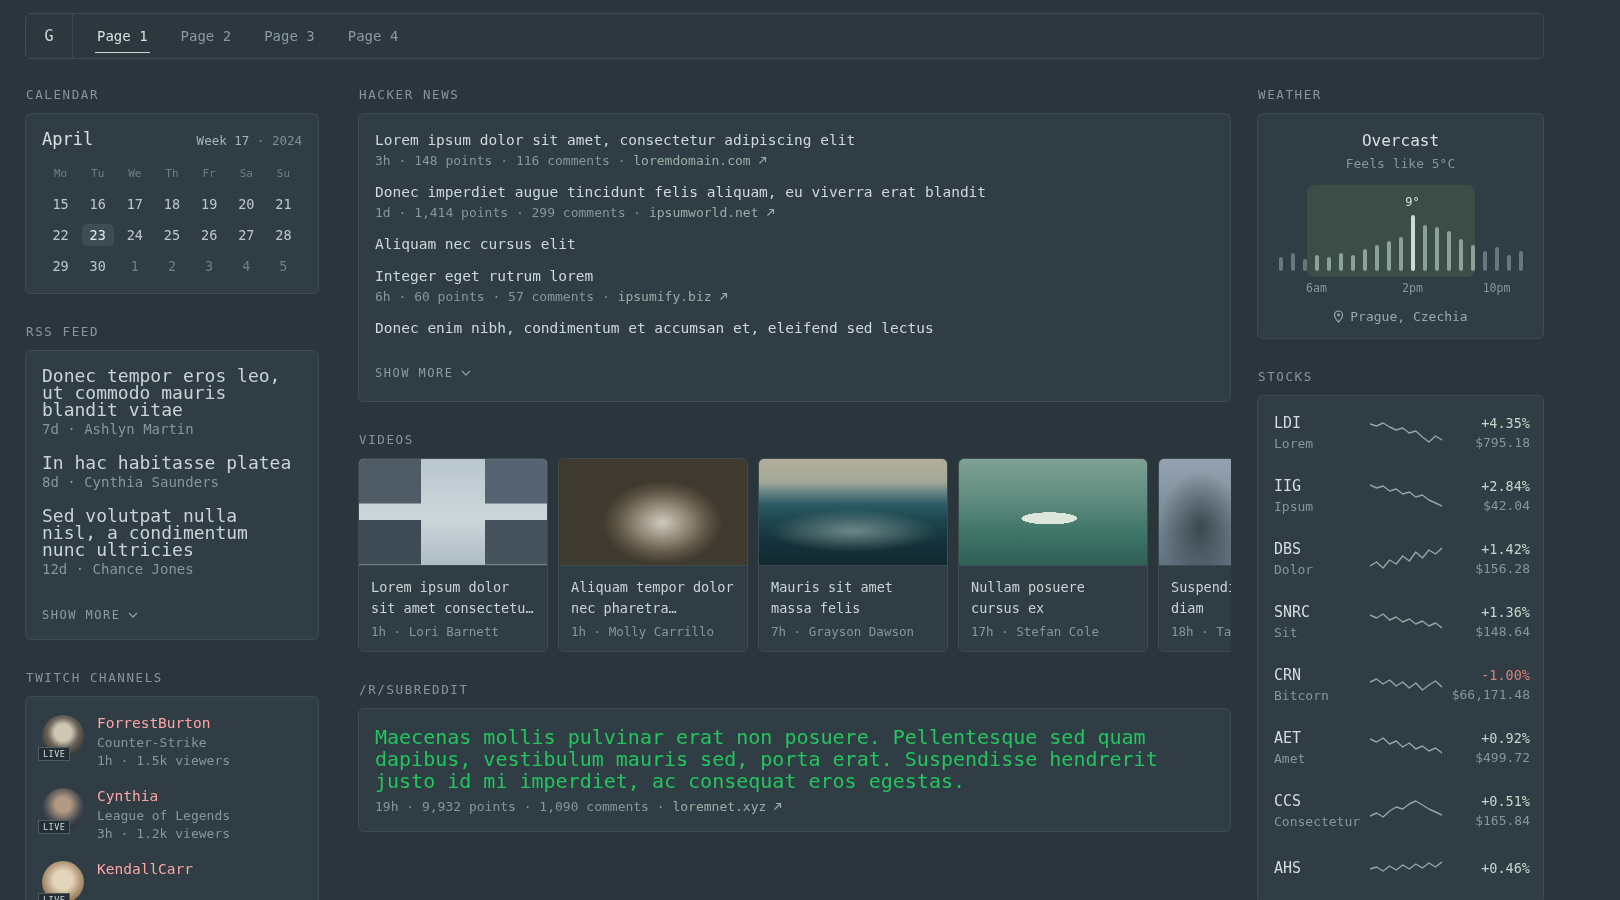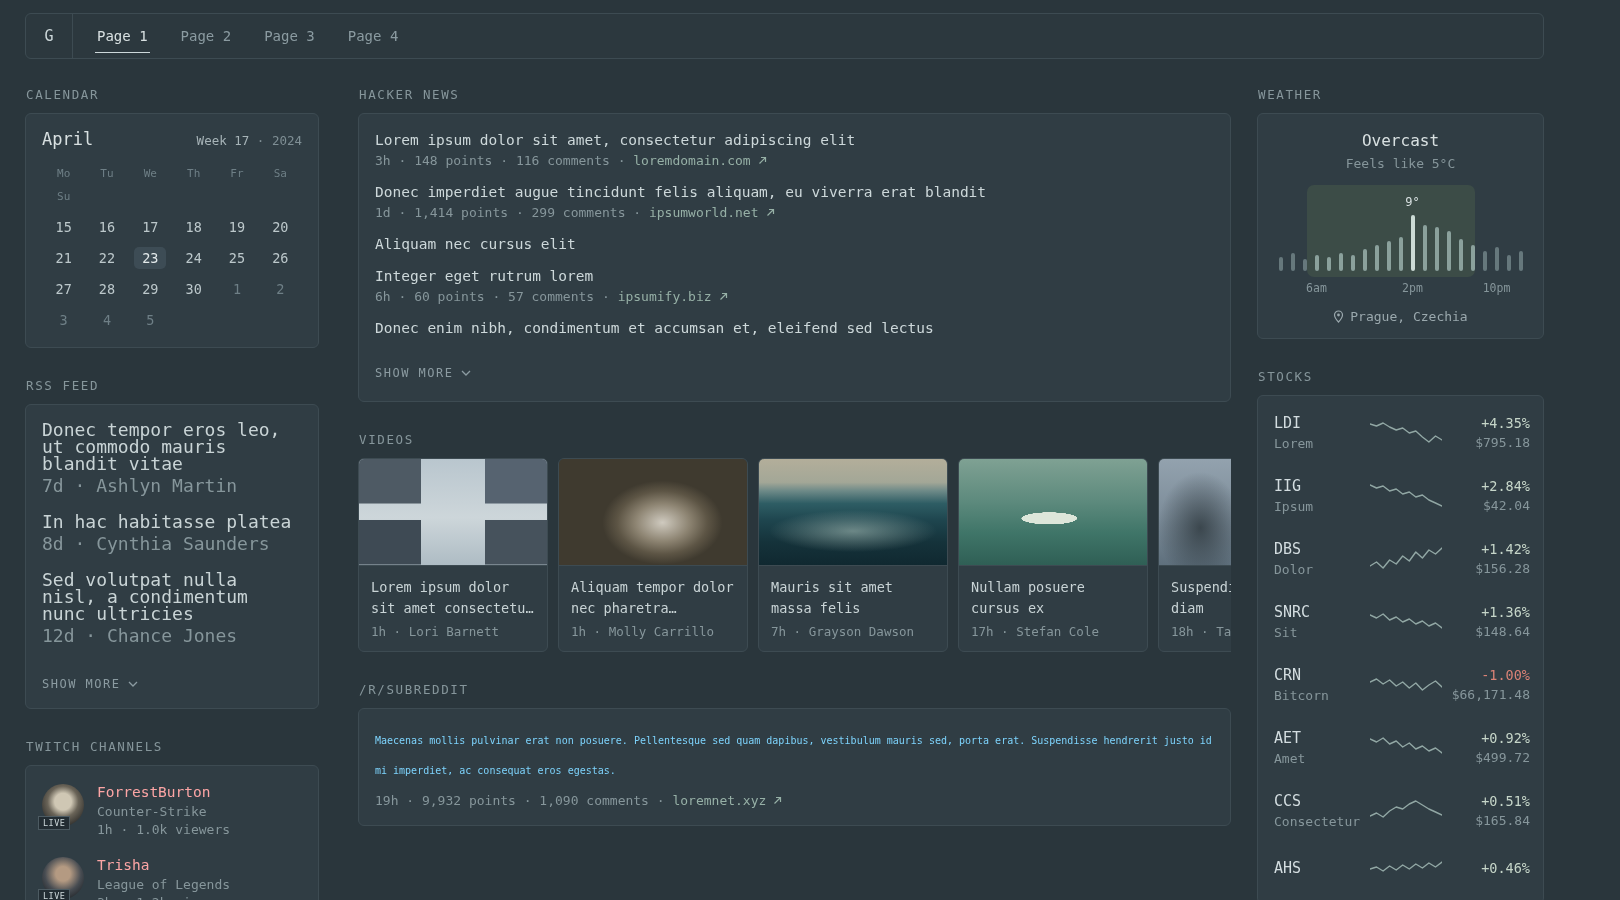--- a/index.html
+++ b/index.html
@@ -23,33 +23,33 @@
   .section{margin-bottom:30px}
   .sec-head{font-size:12.5px;letter-spacing:1.6px;color:#86969b;margin:0 0 11px 1px}
   .card{background:#303d44;border:1px solid #3d4b52;border-radius:6px}
 
   
   .cal-card{padding:15px 16px 12px}
   .cal-top{display:flex;justify-content:space-between;align-items:baseline}
   .cal-month{font-size:17px;color:#d8e0e1}
   .cal-week{font-size:12.5px;color:#a7b4b8}
   .cal-week .sub{color:#7f8f95}
-  .cal-grid{display:grid;grid-template-columns:repeat(6,1fr);margin-top:14px}
+  .cal-grid{display:grid;grid-template-columns:repeat(7,1fr);margin-top:14px}
   .cal-grid.days{margin-top:2px}
   .cal-dow{font-size:11px;color:#6e7f86;text-align:center;padding:4px 0 6px}
   .cal-day{text-align:center;font-size:13.5px;color:#bcc8cb;height:31px;display:flex;align-items:center;justify-content:center}
   .cal-day span{padding:3px 8px;border-radius:5px}
   .cal-day.dim{color:#6e7f86}
   .cal-day.cur span{background:#3d4c55;color:#e2e9ea}
 
   
   .feed-card{padding:16px}
   .feed-item{margin-bottom:17px}
   .feed-title{font-size:18px;line-height:17px;color:#c9d4d6;cursor:pointer}
-  .feed-meta{font-size:18px;color:#86969b;margin-top:3px}
+  .feed-meta{font-size:14px;color:#86969b;margin-top:3px}
   .show-more{display:inline-flex;align-items:center;gap:7px;font-size:12px;letter-spacing:1.5px;color:#8b9ba1;margin-top:14px;cursor:pointer}
 
   
   .tw-card{padding:18px 16px}
   .tw-row{display:flex;gap:13px;margin-bottom:20px;cursor:pointer}
   .tw-row:last-child{margin-bottom:0}
   .avatar{width:42px;height:42px;border-radius:50%;flex:none;position:relative}
   .live{position:absolute;left:-4px;bottom:-4px;background:#232d33;border:1px solid #4d5b62;border-radius:0;font-size:8.5px;letter-spacing:.5px;padding:1px 4px;color:#cdd8da}
   .tw-name{font-size:14.5px;color:#fca5a5}
   .tw-game{font-size:13px;color:#86969b;margin-top:4px}
@@ -81,21 +81,21 @@
   .th-camera{background:radial-gradient(60px 42px at 55% 60%,#cfcabf,#8d8472 45%,#5d5545 75%,#3f3a2f)}
   .th-sea{background:radial-gradient(120px 30px at 50% 68%,rgba(190,210,200,.5),rgba(190,210,200,0) 70%),
     linear-gradient(180deg,#b3ae9a 0%,#a3a797 22%,#6e8a88 30%,#2e5d64 42%,#1e454e 58%,#15333b 78%,#102830 100%)}
   .th-canoe{background:radial-gradient(46px 10px at 48% 56%,#dde6da 0 60%,rgba(0,0,0,0) 61%),
     linear-gradient(180deg,#7fa193 0%,#5d8a7d 40%,#3f7568 70%,#2f5f55 100%)}
   .th-fog{background:radial-gradient(60px 80px at 22% 65%,rgba(40,50,55,.75),rgba(40,50,55,0) 70%),
     linear-gradient(180deg,#93a2ae 0%,#7e8e9b 50%,#5f707d 100%)}
 
   
   .sub-card{padding:17px 16px}
-  .sub-title{font-size:10px;line-height:30px;color:#7dd3fc;cursor:pointer}
+  .sub-title{font-size:20px;line-height:22px;color:#22c55e;cursor:pointer}
   .sub-meta{font-size:13px;color:#86969b;margin-top:7px}
 
   
   .wx-card{padding:17px 16px 14px;text-align:center}
   .wx-cond{font-size:16px;color:#d8e0e1}
   .wx-feels{font-size:13px;color:#86969b;margin-top:6px}
   .wx-chart{position:relative;width:252px;height:78px;margin:22px auto 0}
   .wx-hl{position:absolute;top:-8px;bottom:-6px;background:#3c4c47;border-radius:7px}
   .wx-col{position:absolute;bottom:0;width:12px;height:100%;display:flex;align-items:flex-end;justify-content:center}
   .wx-bar{width:4px;border-radius:2px;background:#66787c}
@@ -250,29 +250,29 @@
       <div class="section">
         <div class="sec-head">TWITCH CHANNELS</div>
         <div class="card tw-card">
           <div class="tw-row">
               <div class="avatar av-a1">
                 <span class="live">LIVE</span>
               </div>
               <div>
                 <div class="tw-name">ForrestBurton</div>
                 <div class="tw-game">Counter-Strike</div>
-                <div class="tw-meta">1h · 1.0k viewers</div>
+                <div class="tw-meta">1h · 1.5k viewers</div>
               </div>
             </div>
             <div class="tw-row">
               <div class="avatar av-a2">
                 <span class="live">LIVE</span>
               </div>
               <div>
-                <div class="tw-name">Trisha</div>
+                <div class="tw-name">Cynthia</div>
                 <div class="tw-game">League of Legends</div>
                 <div class="tw-meta">3h · 1.2k viewers</div>
               </div>
             </div>
             <div class="tw-row">
               <div class="avatar av-a3">
                 <span class="live">LIVE</span>
               </div>
               <div>
                 <div class="tw-name">KendallCarr</div>

